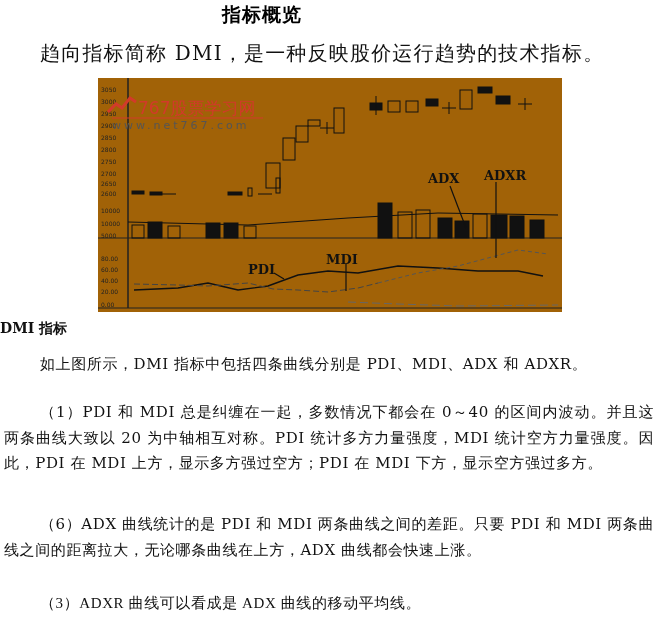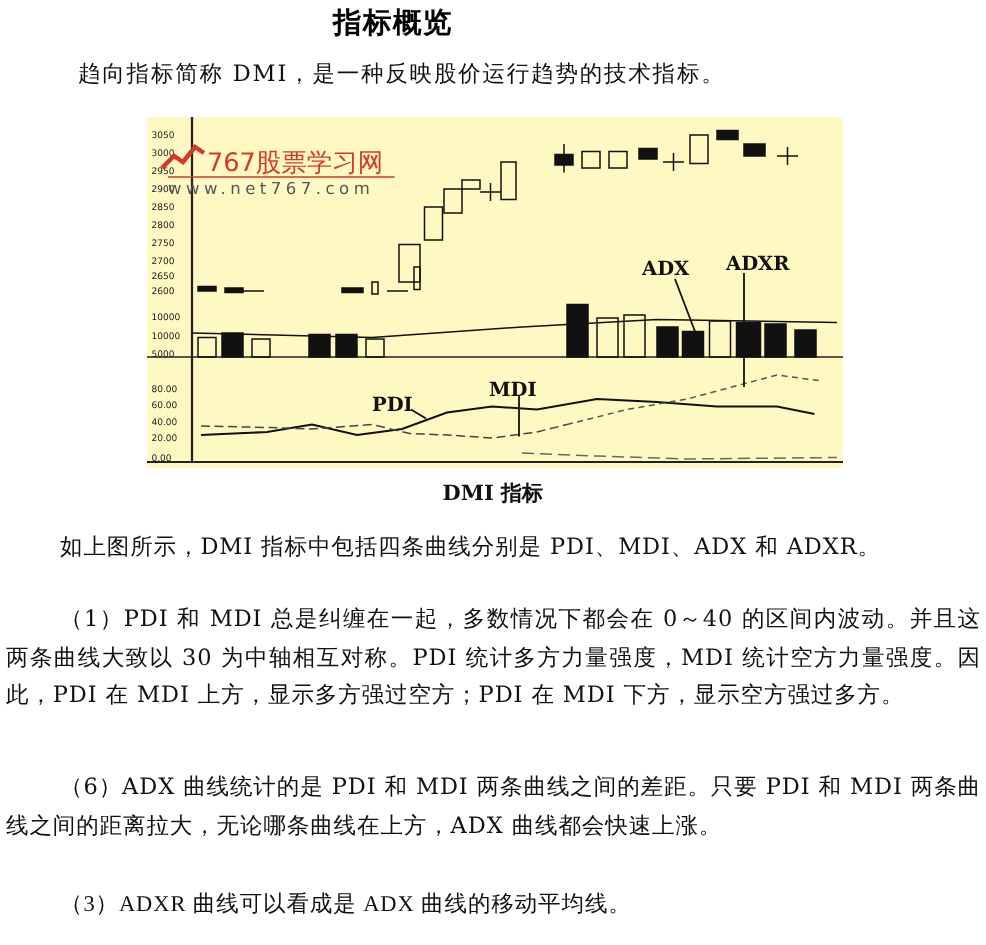--- a/index.html
+++ b/index.html
@@ -7,29 +7,29 @@
     width: 657px; height: 630px; position: relative; overflow: hidden;
     font-family: "DejaVu Serif", "Liberation Serif", serif;
     color: #111111;
   }
   .title {
     position: absolute; top: 2px; left: 0; width: 524px; text-align: center;
     font-family: "DejaVu Sans", "Liberation Sans", sans-serif;
     font-weight: bold; font-size: 19px; letter-spacing: 1px; color: #000;
   }
   .intro {
-    position: absolute; top: 40px; left: 52px; font-size: 15px; letter-spacing: 1.2px;
+    position: absolute; top: 40px; left: 40px; font-size: 20px; letter-spacing: 1.2px;
   }
   .figure {
     position: absolute; top: 78px; left: 98px; width: 464px; height: 234px;
-    background: #fef9c3;
+    background: #a16207;
   }
   .figure svg { display: block; }
   .caption {
-    position: absolute; top: 320px; left: 0; width: 657px; text-align: center;
+    position: absolute; top: 320px; left: 0; width: 657px; 
     font-size: 14px; font-weight: bold;
     font-family: "DejaVu Serif", "Liberation Serif", serif;
   }
   .para {
     position: absolute; left: 4px; width: 650px; font-size: 15px; line-height: 25.5px;
     letter-spacing: 0.6px; text-align: justify;
   }
   .p1 { top: 352px; }
   .p2 { top: 400px; }
   .p3 { top: 512px; }
@@ -145,15 +145,15 @@
       <text x="228" y="186">MDI</text>
       <text x="330" y="105">ADX</text>
       <text x="386" y="102">ADXR</text>
     </g>
   </svg>
 </div>
 
 <div class="caption">DMI 指标</div>
 
 <div class="para p1 indent">如上图所示，DMI 指标中包括四条曲线分别是 PDI、MDI、ADX 和 ADXR。</div>
-<div class="para p2 indent">（1）PDI 和 MDI 总是纠缠在一起，多数情况下都会在 0～40 的区间内波动。并且这两条曲线大致以 30 为中轴相互对称。PDI 统计多方力量强度，MDI 统计空方力量强度。因此，PDI 在 MDI 上方，显示多方强过空方；PDI 在 MDI 下方，显示空方强过多方。</div>
+<div class="para p2 indent">（1）PDI 和 MDI 总是纠缠在一起，多数情况下都会在 0～40 的区间内波动。并且这两条曲线大致以 20 为中轴相互对称。PDI 统计多方力量强度，MDI 统计空方力量强度。因此，PDI 在 MDI 上方，显示多方强过空方；PDI 在 MDI 下方，显示空方强过多方。</div>
 <div class="para p3 indent">（6）ADX 曲线统计的是 PDI 和 MDI 两条曲线之间的差距。只要 PDI 和 MDI 两条曲线之间的距离拉大，无论哪条曲线在上方，ADX 曲线都会快速上涨。</div>
 <div class="para p4 indent">（3）ADXR 曲线可以看成是 ADX 曲线的移动平均线。</div>
 
 </body></html>

